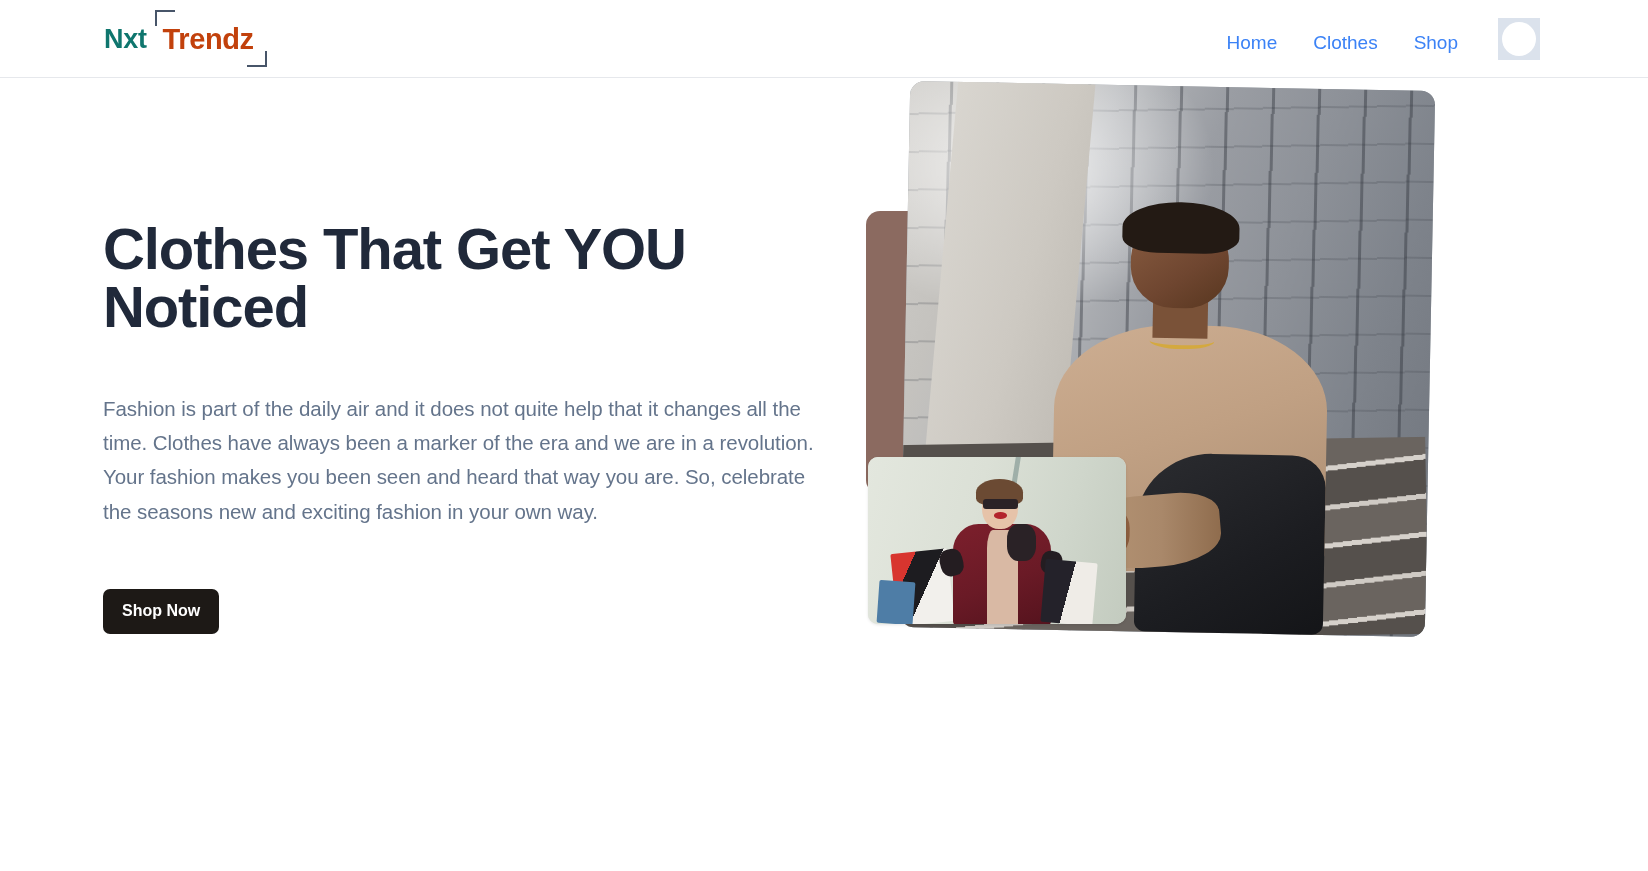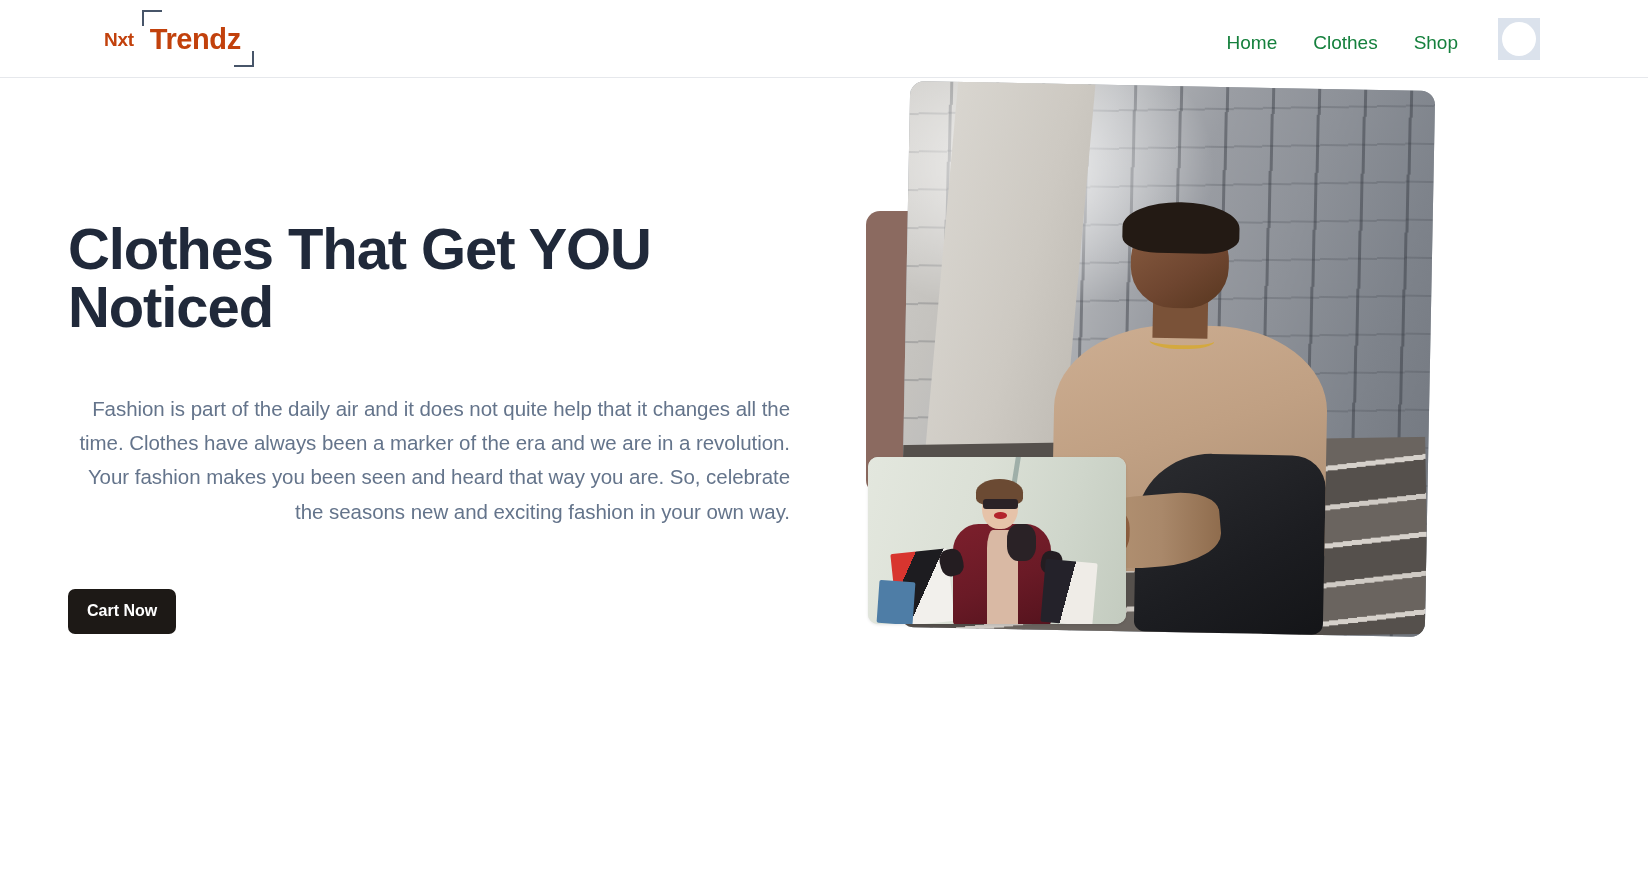--- a/index.html
+++ b/index.html
@@ -27,23 +27,23 @@
   }
 
   .logo {
     display: flex;
     align-items: center;
     position: relative;
     height: 48px;
     padding-top: 2px;
   }
   .logo-nxt {
-    font-size: 19px;
+    font-size: 27px;
     font-weight: bold;
-    color: #c2410c;
+    color: #0f766e;
     letter-spacing: -0.3px;
     line-height: 1;
   }
   .logo-trendz-wrap {
     position: relative;
     margin-left: 12px;
     padding: 0 4px;
   }
   .logo-trendz {
     font-size: 29px;
@@ -71,21 +71,21 @@
     border-right: 2.5px solid #475569;
   }
 
   .nav {
     display: flex;
     align-items: center;
     gap: 0;
   }
   .nav-item {
     font-size: 19px;
-    color: #15803d;
+    color: #3b82f6;
     padding: 8px 18px;
     cursor: pointer;
     line-height: 1;
     white-space: nowrap;
     margin-top: 8px;
   }
 
   .avatar {
     width: 42px;
     height: 42px;
@@ -108,42 +108,41 @@
   .hero {
     position: relative;
     width: 100%;
     height: 793px;
     display: flex;
     align-items: flex-start;
   }
 
   .hero-left {
     width: 830px;
-    padding-left: 68px;
+    padding-left: 103px;
     padding-top: 142px;
     flex: none;
   }
 
   .hero-title {
     font-size: 58px;
     font-weight: bold;
     color: #20293a;
     line-height: 1.0;
     letter-spacing: -1.1px;
     max-width: 640px;
   }
 
   .hero-desc {
     margin-top: 56px;
     font-size: 20.5px;
     line-height: 1.67;
     color: #64748b;
     max-width: 722px;
     letter-spacing: -0.05px;
-    text-align: right;
   }
 
   .shop-btn {
     margin-top: 60px;
     display: inline-block;
     background: #1d1916;
     color: #ffffff;
     font-size: 16px;
     font-weight: bold;
     border: none;
@@ -487,21 +486,21 @@
     </span>
   </div>
 
 </div>
 
 <div class="hero">
 
   <div class="hero-left">
     <h1 class="hero-title">Clothes That Get YOU Noticed</h1>
     <p class="hero-desc">Fashion is part of the daily air and it does not quite help that it changes all the time. Clothes have always been a marker of the era and we are in a revolution. Your fashion makes you been seen and heard that way you are. So, celebrate the seasons new and exciting fashion in your own way.</p>
-    <button class="shop-btn">Cart Now</button>
+    <button class="shop-btn">Shop Now</button>
   </div>
 
   <div class="hero-right">
 
     <div class="accent-block"></div>
 
     <div class="main-photo">
       <div class="photo-scene"></div>
       <div class="photo-column"></div>
       <div class="photo-steps"></div>

